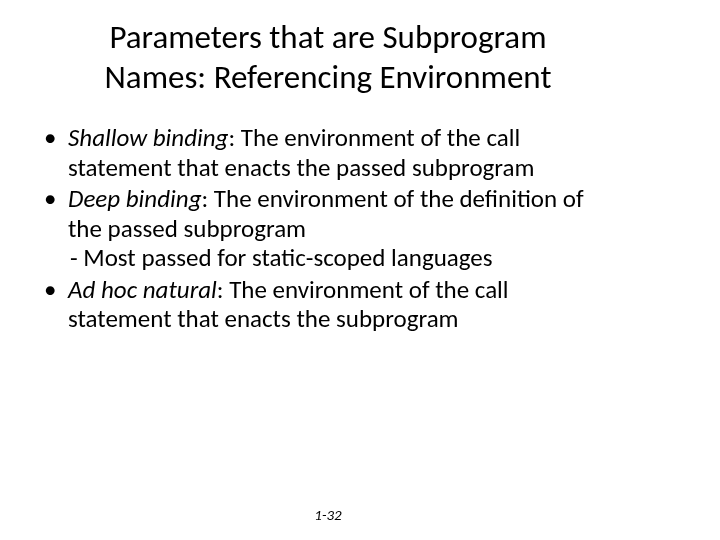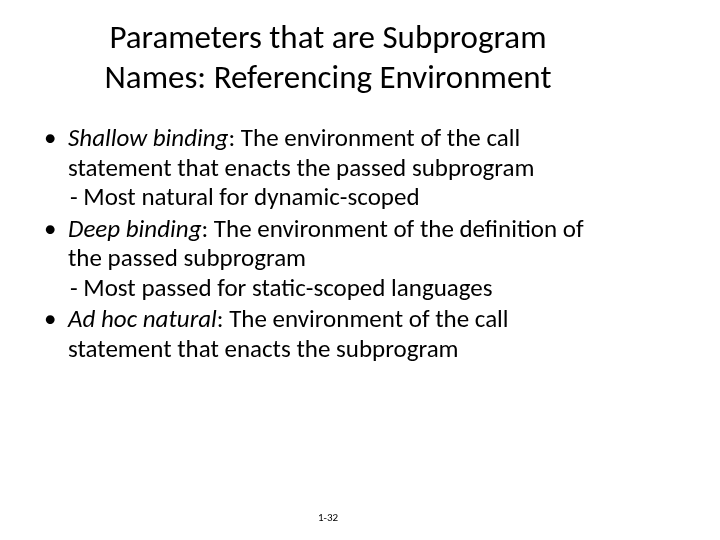--- a/index.html
+++ b/index.html
@@ -6,32 +6,31 @@
   html, body { width: 720px; height: 540px; background: #fff; font-family: Calibri, "Segoe UI", Arial, sans-serif; color: #000; }
   .slide { width: 656px; height: 540px; position: relative; padding: 18px 40px 0 40px; }
   .title { font-size: 33px; line-height: 1.2; text-align: center; margin: 0 30px 26px 30px; font-weight: 400; }
   .content { font-size: 25px; line-height: 1.18; }
   ul.top { list-style: none; padding-left: 0; }
   ul.top > li { position: relative; padding-left: 28px; margin-bottom: 2px; }
   ul.top > li::before { content: "•"; position: absolute; left: 4px; top: 0; font-size: 25px; }
   .term { font-style: italic; }
   .sub { display: block; padding-left: 2px; }
   .sub2 { display: block; padding-left: 22px; }
-  .footer { position: absolute; bottom: 16px; left: 0; width: 100%; text-align: center; font-size: 11px; color: #000; }
+  .footer { position: absolute; bottom: 16px; left: 0; width: 100%; text-align: center; font-size: 15px; color: #000; font-style: italic; }
 </style>
 </head>
 <body>
 
 <div class="slide">
   <h1 class="title">Parameters that are Subprogram Names: Referencing Environment</h1>
   <div class="content">
     <ul class="top">
       <li>
         <span class="term">Shallow binding</span><span>: The environment of the call statement that enacts the passed subprogram</span>
-        <span class="sub">- Most natural for dynamic-scoped</span>
       </li>
       <li>
         <span class="term">Deep binding</span><span>: The environment of the definition of the passed subprogram</span>
         <span class="sub">- Most passed for static-scoped languages</span>
       </li>
       <li>
         <span class="term">Ad hoc natural</span><span>: The environment of the call statement that enacts the subprogram</span>
       </li>
     </ul>
   </div>

